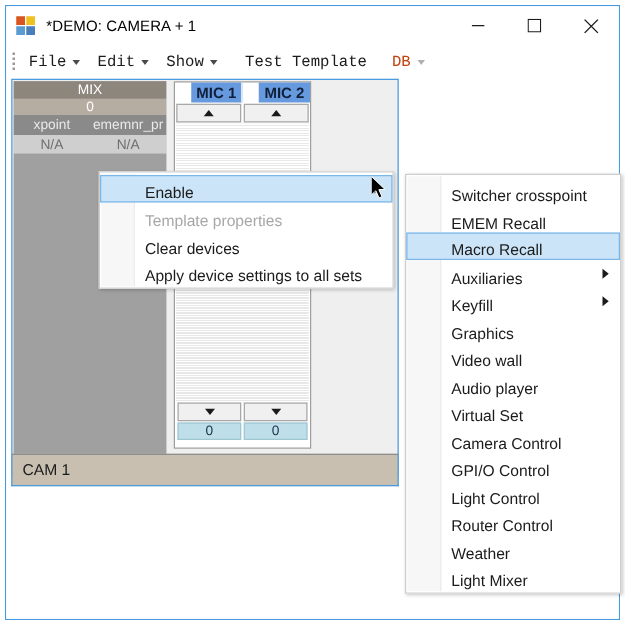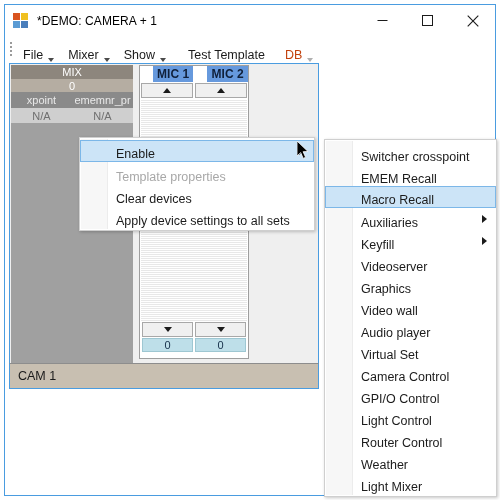--- a/index.html
+++ b/index.html
@@ -81,26 +81,27 @@
     width: 8px; height: 18px;
     margin-left: 3px;
     position: relative;
     flex: none;
   }
   .grip i {
     position:absolute; left:2px; width:2px; height:2px; background:#9a9a9a;
   }
   .menu-item {
     display: flex;
-    align-items: flex-end;
+    align-items: center;
     height: 24px;
     padding: 0 7px;
     font-size: 12.5px;
     color: #1b1b1b;
     white-space: nowrap;
+    font-family: Liberation Mono, monospace;
   }
   .menu-item.disabled { color: #c2410c; }
   .caret-dn {
     margin-left: 5px;
     width: 0; height: 0;
     border-left: 3.5px solid transparent;
     border-right: 3.5px solid transparent;
     border-top: 4px solid #4a4a4a;
   }
   .menu-item.disabled .caret-dn { border-top-color: #b0b0b0; }
@@ -381,21 +382,21 @@
         <i style="top:1px"></i>
           <i style="top:5px"></i>
           <i style="top:9px"></i>
           <i style="top:13px"></i>
       </div>
       <div class="menu-item">
         <span>File</span>
         <span class="caret-dn"></span>
       </div>
       <div class="menu-item">
-        <span>Mixer</span>
+        <span>Edit</span>
         <span class="caret-dn"></span>
       </div>
       <div class="menu-item">
         <span>Show</span>
         <span class="caret-dn"></span>
       </div>
       <div class="menu-item" style="margin-left:8px">
         <span>Test Template</span>
       </div>
       <div class="menu-item disabled" style="margin-left:6px">
@@ -493,23 +494,20 @@
         </div>
         <div class="mi">
           <span>Auxiliaries</span>
           <span class="subarrow"></span>
         </div>
         <div class="mi">
           <span>Keyfill</span>
           <span class="subarrow"></span>
         </div>
         <div class="mi">
-          <span>Videoserver</span>
-        </div>
-        <div class="mi">
           <span>Graphics</span>
         </div>
         <div class="mi">
           <span>Video wall</span>
         </div>
         <div class="mi">
           <span>Audio player</span>
         </div>
         <div class="mi">
           <span>Virtual Set</span>

